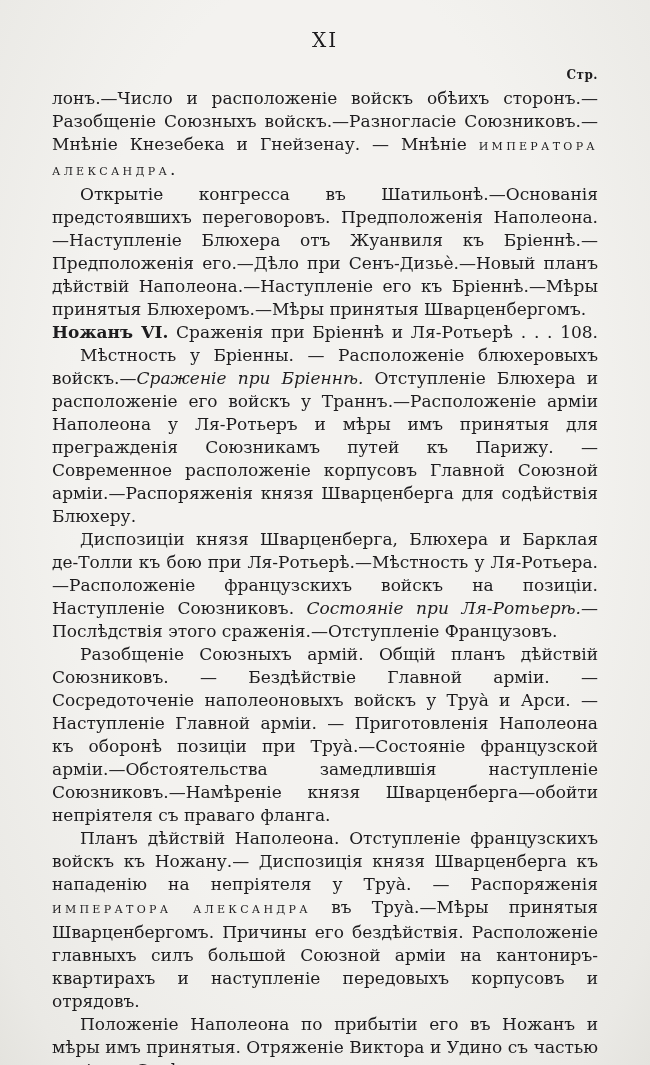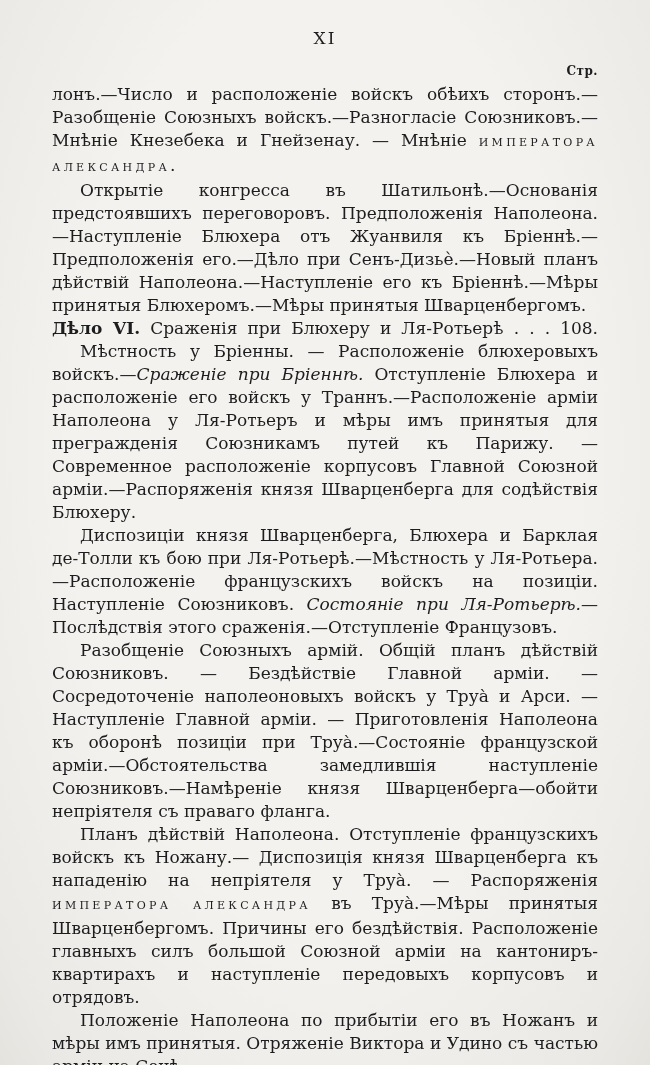--- a/index.html
+++ b/index.html
@@ -14,21 +14,21 @@
     margin: 0 auto;
     box-sizing: border-box;
     padding: 28px 52px 0 52px;
     background: radial-gradient(ellipse at 50% 42%, #f3f2ef 55%, #eae9e5 90%, #e4e3de 100%);
     font-family: "DejaVu Serif", "Liberation Serif", serif;
     color: #1d1c1e;
     overflow: hidden;
   }
   .folio {
     text-align: center;
-    font-size: 17px;
+    font-size: 20px;
     letter-spacing: 2px;
     margin-bottom: 16px;
   }
   .str-label {
     text-align: right;
     font-size: 12px;
     font-weight: bold;
     margin-bottom: 5px;
     letter-spacing: 0.5px;
   }
@@ -63,20 +63,20 @@
 </style>
 </head>
 <body>
 
 <div class="page">
   <div class="folio">XI</div>
   <div class="str-label">Стр.</div>
   <div class="toc-body">
       <p class="para"><span>лонъ.—Число и расположеніе войскъ обѣихъ сторонъ.—Разобщеніе Союзныхъ войскъ.—Разногласіе Союзниковъ.—Мнѣніе Кнезебека и Гнейзенау. — Мнѣніе </span><span class="seg-spaced">ИМПЕРАТОРА АЛЕКСАНДРА</span><span>.</span></p>
       <p class="para indent"><span>Открытіе конгресса въ Шатильонѣ.—Основанія предстоявшихъ переговоровъ. Предположенія Наполеона.—Наступленіе Блюхера отъ Жуанвиля къ Бріеннѣ.—Предположенія его.—Дѣло при Сенъ-Дизьѐ.—Новый планъ дѣйствій Наполеона.—Наступленіе его къ Бріеннѣ.—Мѣры принятыя Блюхеромъ.—Мѣры принятыя Шварценбергомъ.</span></p>
-      <p class="chapter"><span class="chapter-label">Дѣло VI.</span> <span>Сраженія при Блюхеру и Ля-Ротьерѣ</span> <span class="dots">.  .  .</span> <span class="pagenum">108.</span></p>
+      <p class="chapter"><span class="chapter-label">Ножанъ VI.</span> <span>Сраженія при Бріеннѣ и Ля-Ротьерѣ</span> <span class="dots">.  .  .</span> <span class="pagenum">108.</span></p>
       <p class="para indent"><span>Мѣстность у Бріенны. — Расположеніе блюхеровыхъ войскъ.—</span><span class="seg-italic">Сраженіе при Бріеннѣ.</span><span> Отступленіе Блюхера и расположеніе его войскъ у Траннъ.—Расположеніе арміи Наполеона у Ля-Ротьеръ и мѣры имъ принятыя для прегражденія Союзникамъ путей къ Парижу. — Современное расположеніе корпусовъ Главной Союзной арміи.—Распоряженія князя Шварценберга для содѣйствія Блюхеру.</span></p>
       <p class="para indent"><span>Диспозиціи князя Шварценберга, Блюхера и Барклая де-Толли къ бою при Ля-Ротьерѣ.—Мѣстность у Ля-Ротьера.—Расположеніе французскихъ войскъ на позиціи. Наступленіе Союзниковъ. </span><span class="seg-italic">Состояніе при Ля-Ротьерѣ.</span><span>—Послѣдствія этого сраженія.—Отступленіе Французовъ.</span></p>
       <p class="para indent"><span>Разобщеніе Союзныхъ армій. Общій планъ дѣйствій Союзниковъ. — Бездѣйствіе Главной арміи. — Сосредоточеніе наполеоновыхъ войскъ у Труа̀ и Арси. — Наступленіе Главной арміи. — Приготовленія Наполеона къ оборонѣ позиціи при Труа̀.—Состояніе французской арміи.—Обстоятельства замедлившія наступленіе Союзниковъ.—Намѣреніе князя Шварценберга—обойти непріятеля съ праваго фланга.</span></p>
       <p class="para indent"><span>Планъ дѣйствій Наполеона. Отступленіе французскихъ войскъ къ Ножану.— Диспозиція князя Шварценберга къ нападенію на непріятеля у Труа̀. — Распоряженія </span><span class="seg-spaced">ИМПЕРАТОРА АЛЕКСАНДРА</span><span> въ Труа̀.—Мѣры принятыя Шварценбергомъ. Причины его бездѣйствія. Расположеніе главныхъ силъ большой Союзной арміи на кантониръ-квартирахъ и наступленіе передовыхъ корпусовъ и отрядовъ.</span></p>
       <p class="para indent"><span>Положеніе Наполеона по прибытіи его въ Ножанъ и мѣры имъ принятыя. Отряженіе Виктора и Удино съ частью арміи на Сенѣ.</span></p>
     </div>
 </div>
 
 </body></html>

